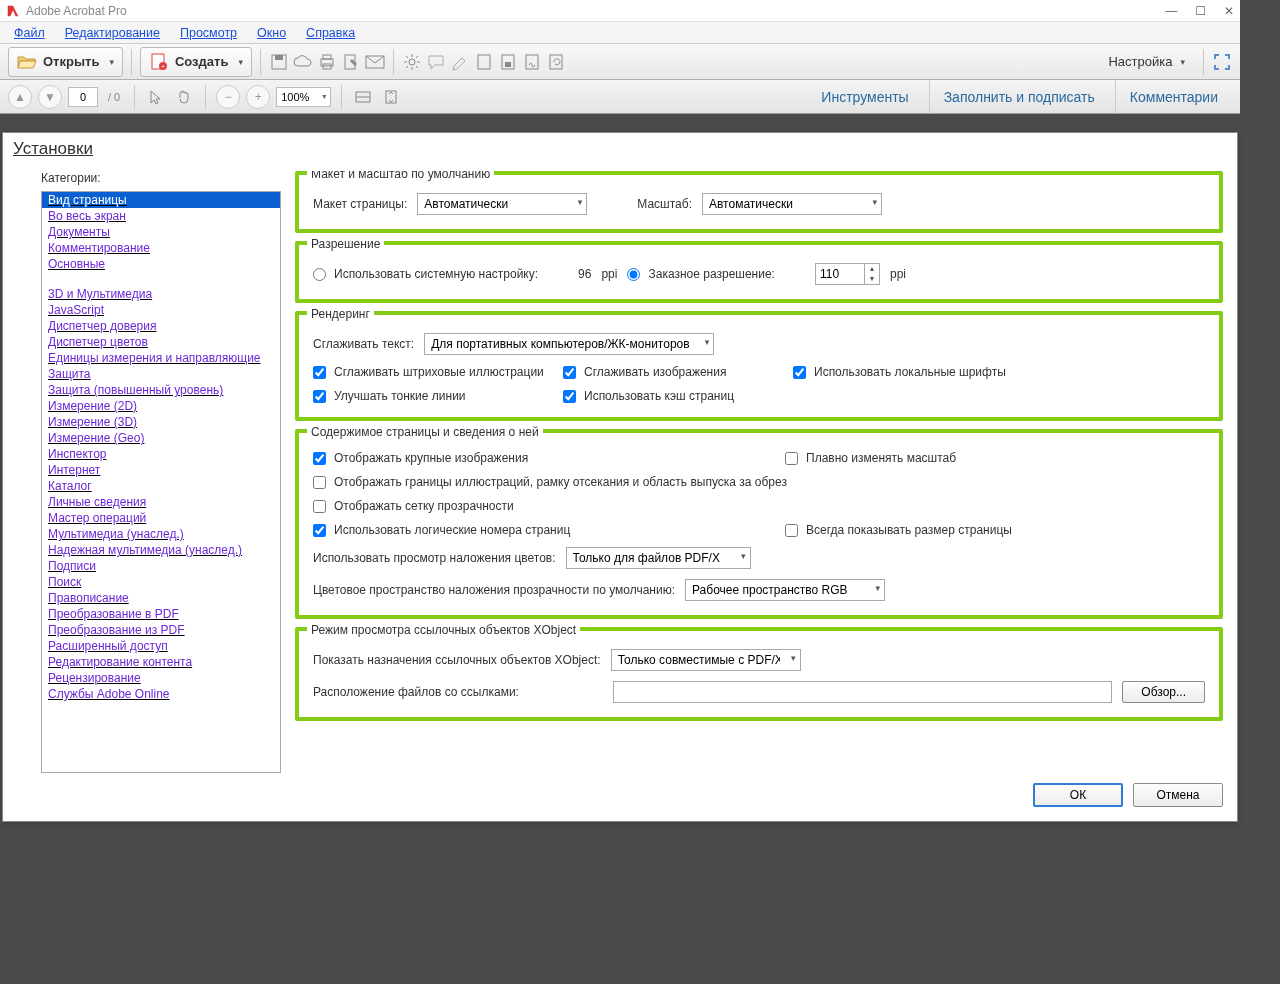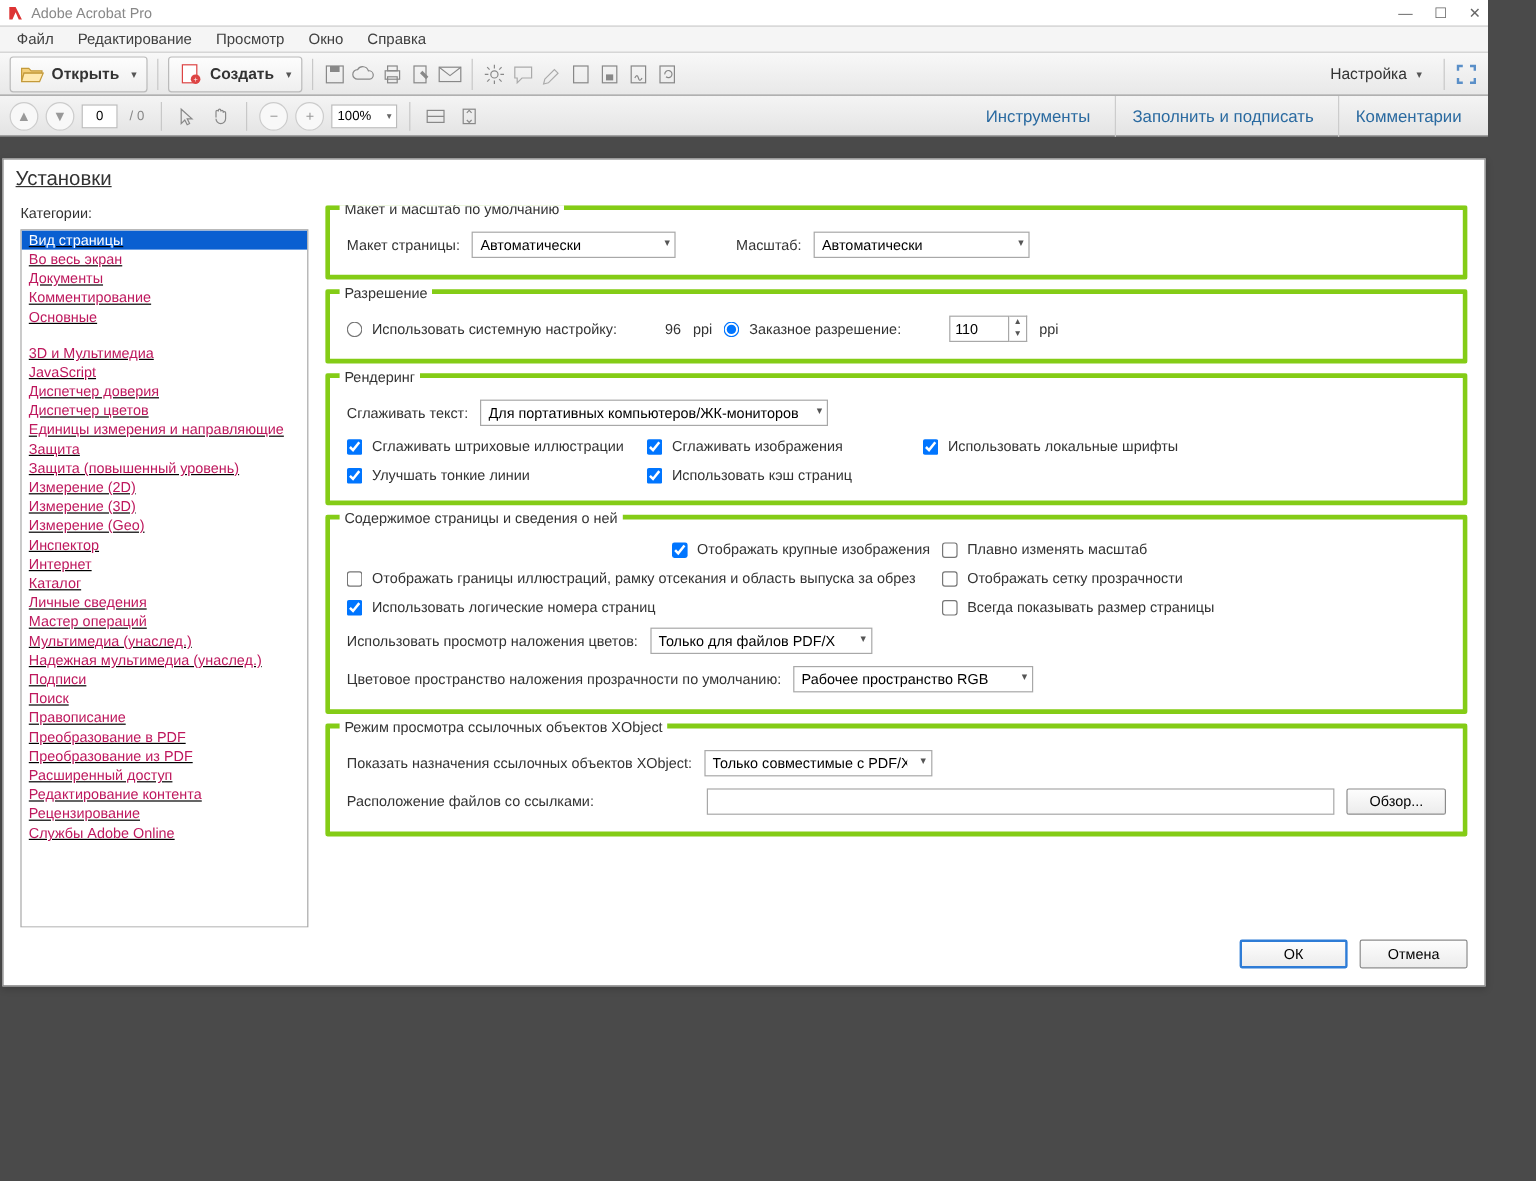--- a/index.html
+++ b/index.html
@@ -4,21 +4,21 @@
 <style>
 * { box-sizing: border-box; margin: 0; padding: 0; font-family: "Segoe UI", Tahoma, sans-serif; }
 body { background: #4a4a4a; width: 1240px; height: 984px; overflow: hidden; font-size: 12px; }
 .titlebar { background: #fff; height: 22px; display: flex; align-items: center; padding: 0 6px; border-bottom: 1px solid #ddd; }
 .titlebar .app-icon { width: 14px; height: 14px; margin-right: 6px; }
 .titlebar .title { color: #888; font-size: 12px; flex: 1; }
 .titlebar .win-controls { display: flex; gap: 18px; color: #666; }
 .win-controls span { cursor: default; }
 
 .menubar { background: #f5f5f5; height: 22px; display: flex; align-items: center; padding: 0 4px; border-bottom: 1px solid #ccc; font-size: 12.5px; }
-.menubar .menu-item { padding: 2px 10px; color: #404040; }
+.menubar .menu-item { padding: 2px 10px; color: #1d4ed8; text-decoration: underline; }
 
 .toolbar1 { background: linear-gradient(#f8f8f8,#e8e8e8); height: 36px; display: flex; align-items: center; padding: 0 8px; border-bottom: 1px solid #b0b0b0; gap: 4px; }
 .toolbar1 .tb-btn { display: flex; align-items: center; gap: 6px; padding: 4px 8px; border: 1px solid transparent; border-radius: 3px; font-size: 13px; color: #333; }
 .toolbar1 .tb-btn.with-border { border-color: #bbb; background: linear-gradient(#fdfdfd,#efefef); }
 .toolbar1 .sep { width: 1px; height: 26px; background: #c8c8c8; margin: 0 4px; }
 .toolbar1 .icon { width: 20px; height: 20px; display: inline-flex; align-items: center; justify-content: center; color: #666; }
 .toolbar1 .spacer { flex: 1; }
 .toolbar1 .right-link { font-size: 13px; color: #333; display: flex; align-items: center; gap: 4px; padding: 0 10px; }
 .toolbar1 .dropdown-arrow::after { content: "▾"; font-size: 9px; margin-left: 4px; color: #555; }
 
@@ -31,26 +31,26 @@
 .toolbar2 .zoom-box { width: 55px; height: 20px; border: 1px solid #bbb; display: flex; align-items: center; padding: 0 4px; font-size: 11px; background: #fff; }
 .toolbar2 .zoom-box::after { content: "▾"; font-size: 8px; margin-left: auto; color: #666; }
 .toolbar2 .spacer { flex: 1; }
 .toolbar2 .panel-link { color: #2a6aa0; font-size: 14px; padding: 0 14px; border-left: 1px solid #ccc; height: 34px; display: flex; align-items: center; }
 .toolbar2 .panel-link.first { border-left: none; }
 
 .darkbar { height: 18px; background: #4a4a4a; }
 
 .dialog { position: absolute; top: 132px; left: 2px; width: 1236px; height: 690px; background: #fff; border: 1px solid #888; box-shadow: 0 2px 6px rgba(0,0,0,.2); display: flex; flex-direction: column; }
 .dialog-title { padding: 6px 10px; font-size: 17px; color: #333; text-decoration: underline; }
-.dialog-body { flex: 1; display: flex; padding: 6px 14px 0 14px; gap: 14px; overflow: hidden; }
+.dialog-body { flex: 1; display: flex; padding: 6px 14px 0 14px; gap: 14px; overflow: hidden; margin-left: 24px; }
 
 .cat-panel { width: 240px; display: flex; flex-direction: column; }
 .cat-label { font-size: 12px; color: #333; margin-bottom: 6px; }
 .cat-list { flex: 1; border: 1px solid #a8a8a8; background: #fff; overflow-y: auto; font-size: 12px; text-decoration: underline; }
-.cat-list .item { padding: 1px 6px; color: #be185d; white-space: nowrap; }
+.cat-list .item { padding: 1px 6px; color: #6d28d9; white-space: nowrap; }
 .cat-list .item.selected { background: #0a5fd1; color: #fff; }
 .cat-list .item.group-gap { margin-top: 14px; }
 
 .settings-panel { flex: 1; overflow-y: auto; }
 .group { border: 4px solid #84cc16; border-radius: 2px; margin-bottom: 8px; padding: 10px 14px 14px 14px; position: relative; }
 .group-title { position: absolute; top: -8px; left: 8px; background: #fff; padding: 0 4px; font-size: 12px; color: #333; }
 .group .row { display: flex; align-items: center; gap: 10px; margin-top: 10px; font-size: 12px; color: #333; flex-wrap: wrap; }
 .group .row:first-of-type { margin-top: 8px; }
 .label { font-size: 12px; color: #333; }
 select, .select-like { border: 1px solid #a8a8a8; background: #fff; font-size: 12px; height: 22px; padding: 1px 20px 1px 6px; appearance: none; position: relative; }
@@ -358,21 +358,21 @@
             </label>
           <label class="chk">
               <input type="checkbox" checked="" style="">
               <span>Использовать кэш страниц</span>
             </label>
         </div>
       </div>
 
       <div class="group">
         <span class="group-title">Содержимое страницы и сведения о ней</span>
-        <div class="row" style="justify-content:flex-end">
+        <div class="row" style="justify-content:space-between">
           <label class="chk">
               <input type="checkbox" checked="" style="">
               <span>Отображать крупные изображения</span>
             </label>
           <label class="chk" style="width:420px">
               <input type="checkbox" style="">
               <span>Плавно изменять масштаб</span>
             </label>
         </div>
         <div class="row" style="justify-content:space-between">

